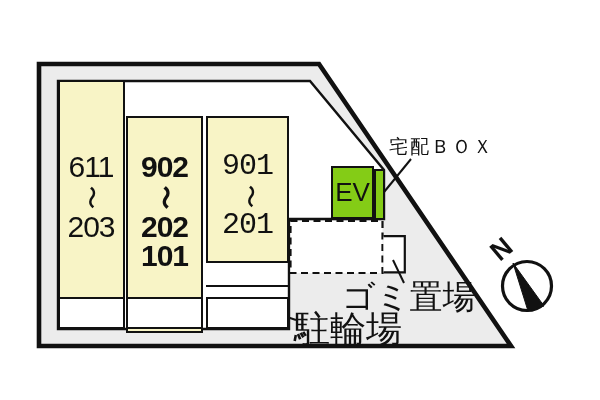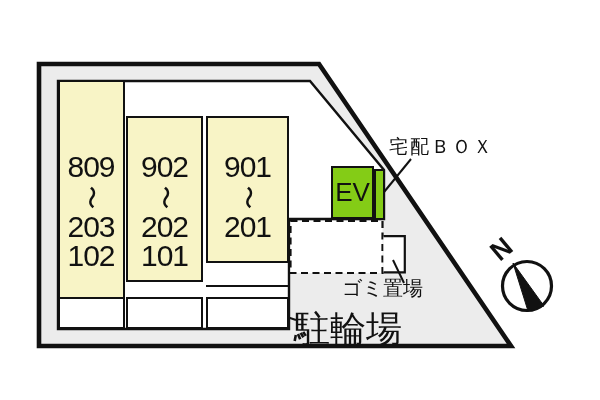--- a/index.html
+++ b/index.html
@@ -27,21 +27,21 @@
     font-size:24px;line-height:29px;letter-spacing:0;
   }
   .box{
     position:absolute;background:#84cc16;border:2.4px solid #111;
     box-sizing:border-box;
   }
   #ev-box{display:flex;align-items:center;justify-content:center;
     font-size:26px;letter-spacing:0;}
   .lbl{position:absolute;white-space:nowrap;}
   #lbl-delivery{left:389px;top:134px;font-size:19px;letter-spacing:2px;}
-  #lbl-garbage{left:342px;top:275px;font-size:20px;}
+  #lbl-garbage{left:342px;top:275px;font-size:33px;}
   #lbl-bicycle{left:294px;top:305px;font-size:36px;}
   #lbl-north{
     left:492px;top:234px;font-size:27px;font-weight:bold;
     transform:rotate(-40deg);transform-origin:center center;
   }
   #divider-901{
     position:absolute;left:206px;top:285px;width:83px;height:2.4px;
     background:#111;
   }
 </style>
@@ -65,37 +65,36 @@
     <line x1="272" y1="312" x2="296" y2="320" stroke="#111" stroke-width="2"></line>
 
     <g>
       <circle cx="527" cy="286" r="24.5" fill="#ffffff" stroke="#111" stroke-width="3.2"></circle>
       <polygon points="513,263 544,306 528,311" fill="#111" stroke="#111" stroke-width="1"></polygon>
     </g>
   </svg>
 
   <div class="block" style="left:57.5px;top:80px;width:67px;height:219px;">
     <div class="nums" style="top:70px;">
-      <span class="ln">809</span>
+      <span class="ln">611</span>
       <span class="ln"><span class="tl">〜</span></span>
       <span class="ln">203</span>
-      <span class="ln">102</span>
     </div>
   </div>
 
-  <div class="block" style="left:126px;top:116px;width:77px;height:166px;">
+  <div class="block" style="left:126px;top:116px;width:77px;height:217px;font-weight:bold;">
     <div class="nums" style="top:34px;">
       <span class="ln">902</span>
       <span class="ln"><span class="tl">〜</span></span>
       <span class="ln">202</span>
       <span class="ln">101</span>
     </div>
   </div>
 
-  <div class="block" style="left:206px;top:116px;width:83px;height:147px;">
+  <div class="block" style="left:206px;top:116px;width:83px;height:147px;font-family:Liberation Mono, monospace;">
     <div class="nums" style="top:34px;">
       <span class="ln">901</span>
       <span class="ln"><span class="tl">〜</span></span>
       <span class="ln">201</span>
     </div>
   </div>
 
   <div id="divider-901"></div>
 
   <div class="cell" style="left:57.5px;top:297px;width:67px;height:32px;"></div>

